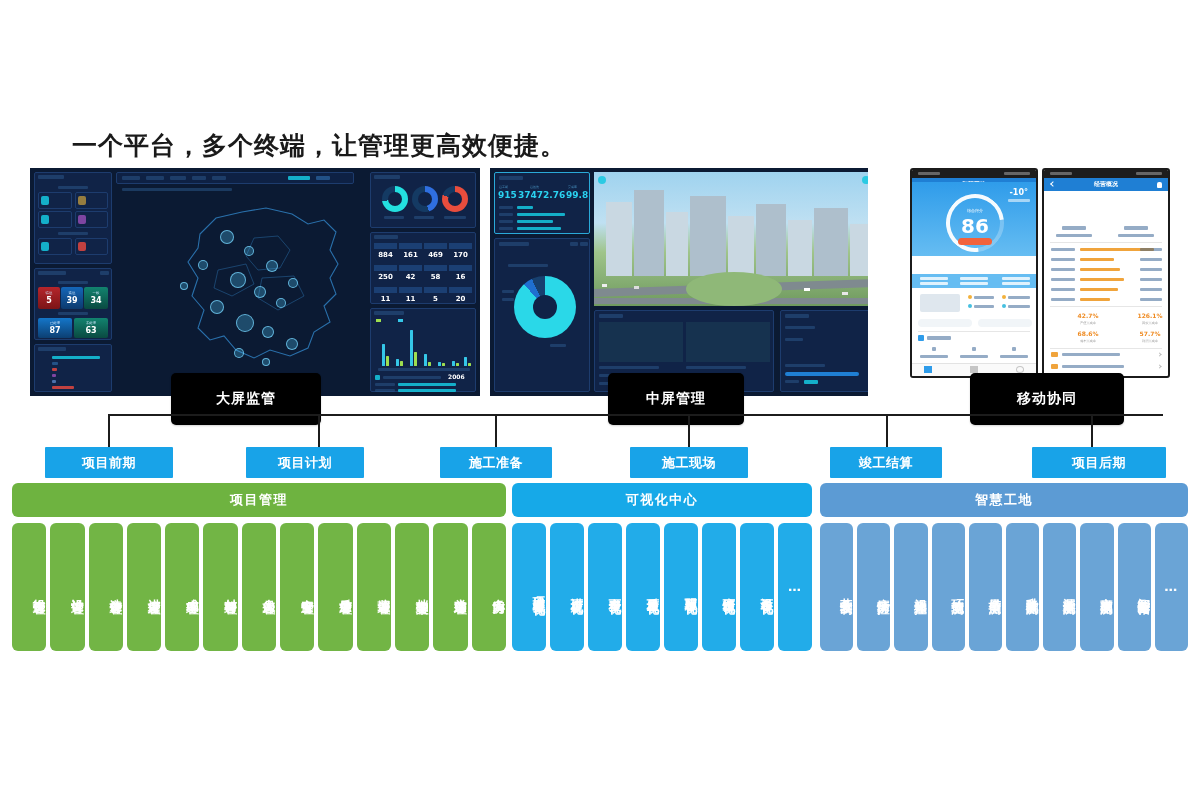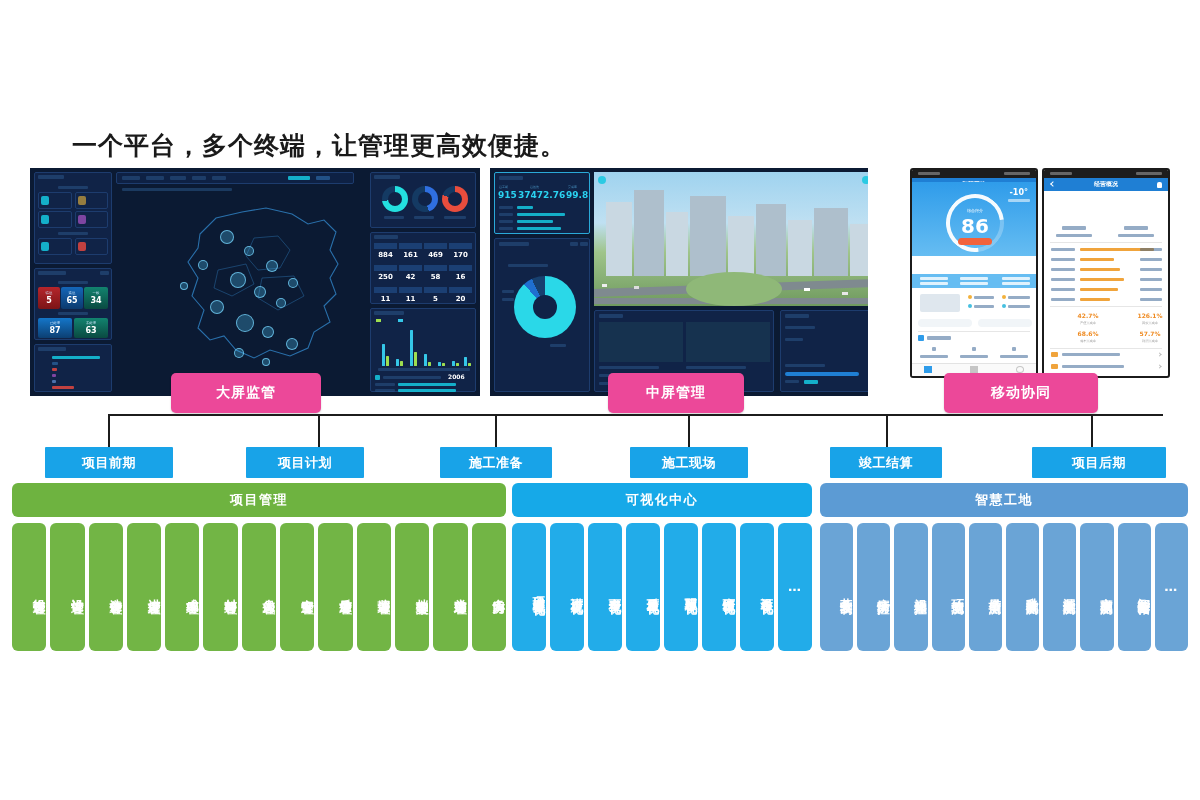--- a/index.html
+++ b/index.html
@@ -114,33 +114,33 @@
   .ph-big { position:absolute; color:#fff; font-weight:bold; white-space:nowrap; }
   .ph-row { position:absolute; height:3px; border-radius:1px; background:#f0a43c; }
   .ph-sep { position:absolute; left:6px; right:6px; height:1px; background:#e6e6e6; }
   .ph-pct { position:absolute; font-size:6px; font-weight:bold; color:#ef8b22; white-space:nowrap; }
   .ph-pctlbl { position:absolute; font-size:3.2px; color:#9a9a9a; white-space:nowrap; }
   .ph-tabbar { position:absolute; left:0; right:0; bottom:0; height:13px; background:#fafafa; border-top:1px solid #e3e3e3; }
 
   
   .badge {
     position: absolute;
-    background: #ec4899;
+    background: #000000;
     color: #ffffff;
     border-radius: 5px;
     font-size: 14px;
     font-weight: bold;
     display: flex; align-items: center; justify-content: center;
     letter-spacing: 1px;
-    height: 40px;
+    height: 52px;
     box-shadow: 0 1px 2px rgba(0,0,0,.18);
   }
   #badge-0 { left: 171px; top: 373px; width: 150px; }
   #badge-1 { left: 608px; top: 373px; width: 136px; }
-  #badge-2 { left: 944px; top: 373px; width: 154px; }
+  #badge-2 { left: 970px; top: 373px; width: 154px; }
 
   
   .tree { position: absolute; left: 0; top: 414px; width: 1200px; height: 36px; }
   .tree .hline {
     position: absolute; left: 108px; top: 0; width: 1055px; height: 2px; background: #1c1c1c;
   }
   .tree .vline { position: absolute; top: 0; width: 2px; height: 33px; background: #1c1c1c; }
 
   
   .phase {
@@ -234,21 +234,21 @@
     <div class="blurtext dim" style="left:8px; top:103px; width:28px; height:4px;"></div>
     <div class="blurtext dim" style="left:70px; top:103px; width:9px; height:4px;"></div>
     <div class="blurtext dim" style="left:28px; top:113px; width:30px; height:3px;"></div>
 
     <div class="statcard" style="left:8px; top:119px; width:22px; height:22px; background:linear-gradient(#b5252b,#7c1417);">
       <span class="k">特急</span>
       <span class="v">5</span>
     </div>
     <div class="statcard" style="left:31px; top:119px; width:22px; height:22px; background:linear-gradient(#1466b8,#0c3a6e);">
       <span class="k">紧急</span>
-      <span class="v">65</span>
+      <span class="v">39</span>
     </div>
     <div class="statcard" style="left:54px; top:119px; width:24px; height:22px; background:linear-gradient(#12836f,#0a4a41);">
       <span class="k">一般</span>
       <span class="v">34</span>
     </div>
     <div class="blurtext dim" style="left:28px; top:144px; width:30px; height:3px;"></div>
     <div class="statcard" style="left:8px; top:150px; width:34px; height:20px; background:linear-gradient(#1476c9,#0c3f72);">
       <span class="k">已处理</span>
       <span class="v">87</span>
     </div>

